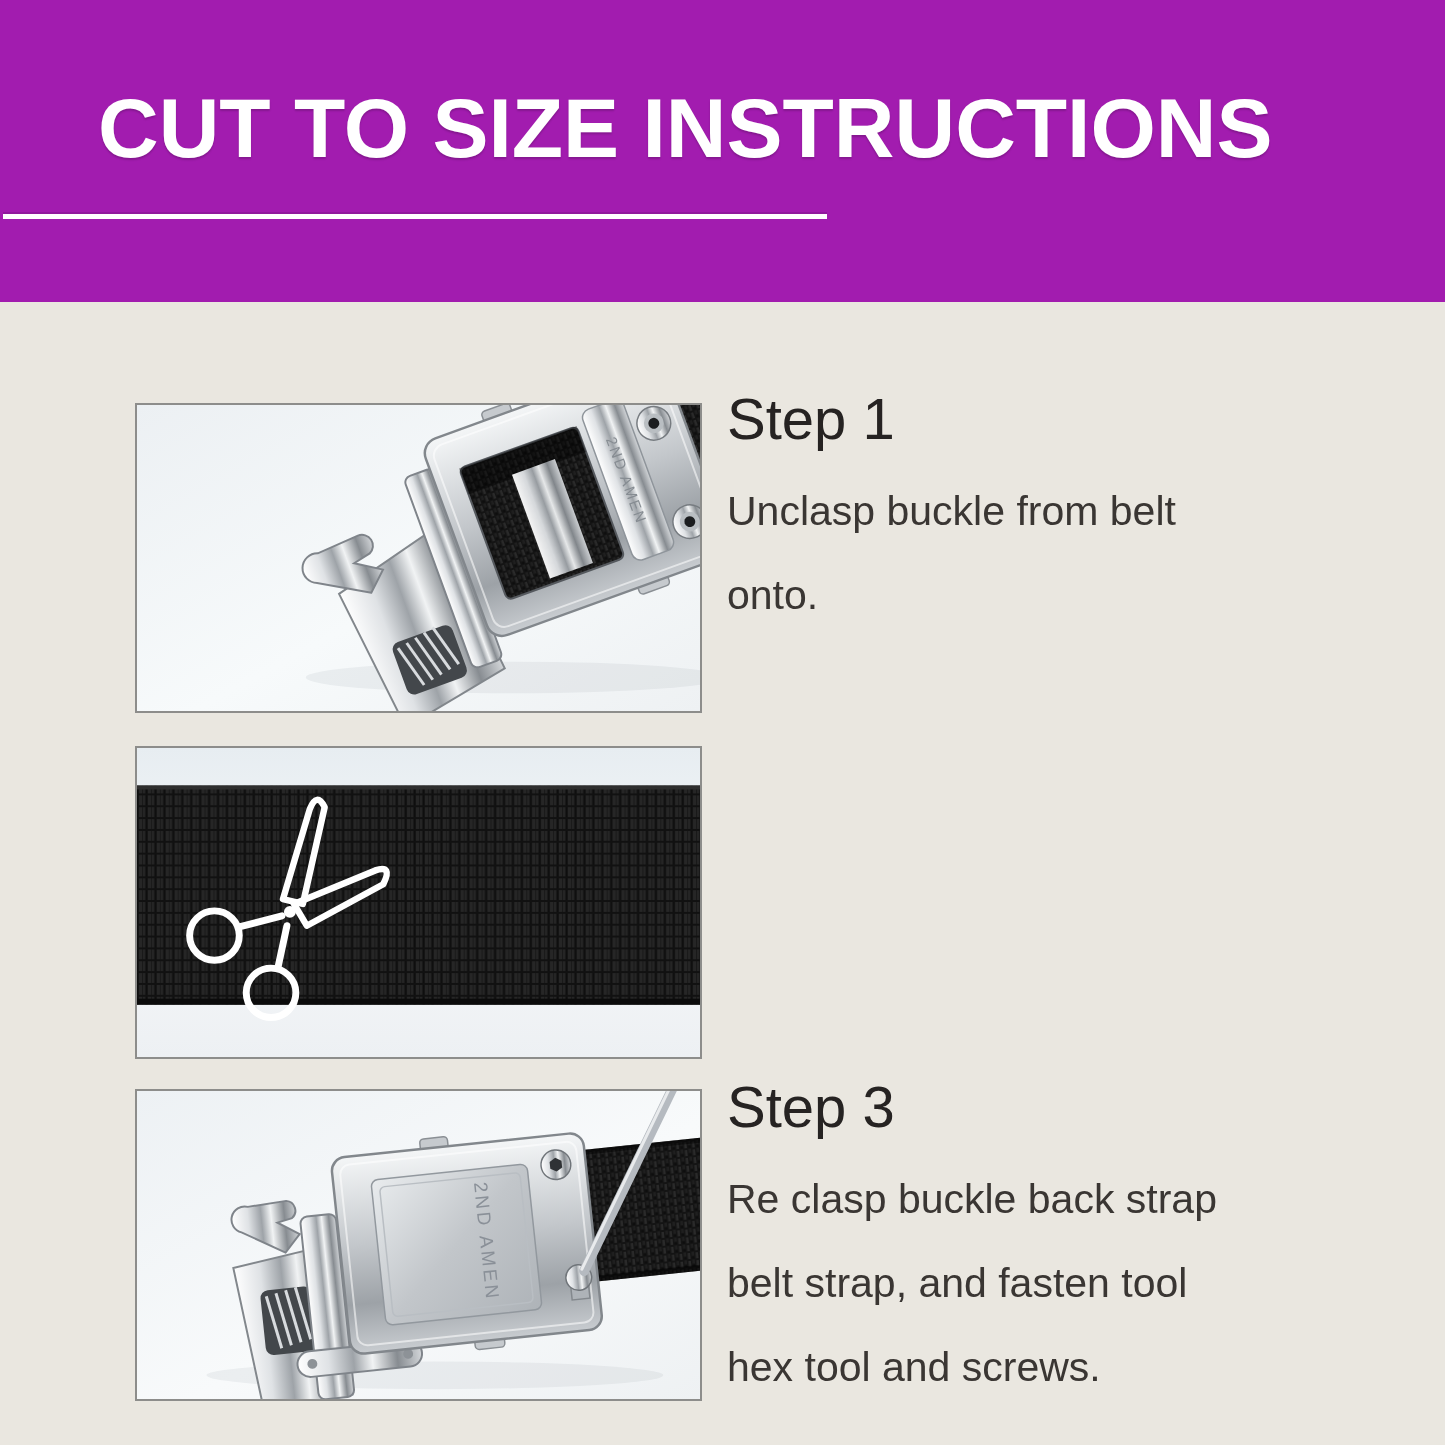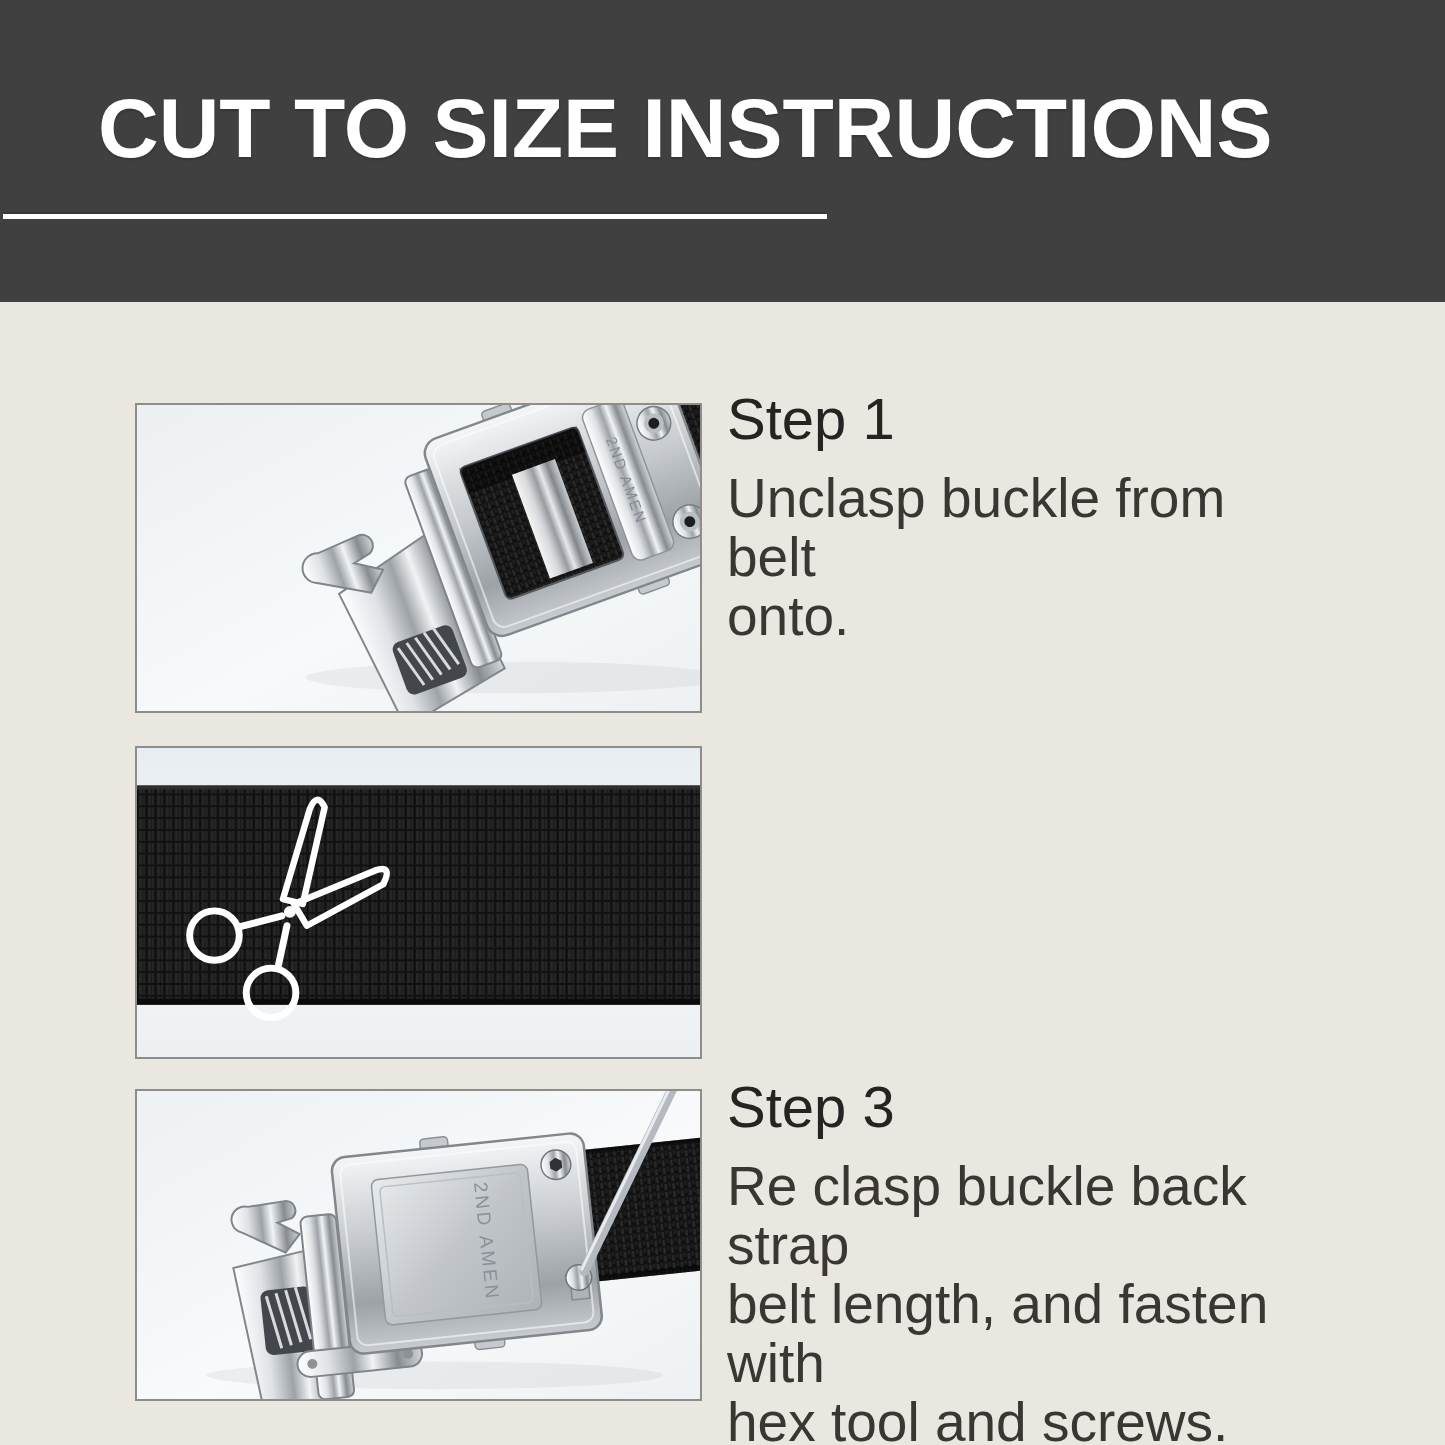--- a/index.html
+++ b/index.html
@@ -1,36 +1,36 @@
 <!DOCTYPE html>
 <html><head>
 <meta charset="utf-8">
 <style>
   html,body{margin:0;padding:0;background:#EAE7E0;}
   .page{position:relative;width:1445px;height:1445px;background:#EAE7E0;overflow:hidden;
         font-family:"Liberation Sans",sans-serif;}
   
-  .banner{position:absolute;left:0;top:0;width:1445px;height:302px;background:#404040;}
+  .banner{position:absolute;left:0;top:0;width:1445px;height:302px;background:#a21caf;}
   .title{position:absolute;left:98px;top:86px;margin:0;font-size:84px;line-height:84px;
          font-weight:700;color:#FFFFFF;letter-spacing:0px;white-space:nowrap;
          text-shadow:0 2px 2px rgba(0,0,0,0.18);}
   .underline{position:absolute;left:3px;top:214px;width:824px;height:5px;background:#FFFFFF;
              box-shadow:0 -2px 0 rgba(0,0,0,0.10);}
   
   .photo{position:absolute;left:95px;width:567px;border:2px solid #8D8D8B;box-sizing:border-box;
          background:#F3F6F8;}
   .photo svg{display:block;width:100%;height:100%;}
   .p1{top:387px;height:310px;}
   .p2{top:730px;height:313px;}
   .p3{top:1073px;height:312px;}
   
   .steptext{position:absolute;left:727px;width:600px;}
   .t1{top:390px;} .t2{top:735px;} .t3{top:1078px;}
   .steptext h2{margin:0;font-size:58px;line-height:58px;font-weight:400;color:#262322;}
-  .steptext p{margin:0;font-size:55px;line-height:59px;font-weight:400;color:#3A3633;}
+  .steptext p{margin:0;font-size:41px;line-height:84px;font-weight:400;color:#3A3633;}
   .steptext p.first{margin-top:21px;}
 </style>
 </head>
 <body>
 
 <div class="page">
 
   <header class="banner">
     <h1 class="title">CUT TO SIZE INSTRUCTIONS</h1>
     <div class="underline"></div>
@@ -230,17 +230,17 @@
   <div class="steptext t1">
     <h2>Step 1</h2>
     <p class="first">Unclasp buckle from belt</p>
     <p>onto.</p>
   </div>
 
 
   <div class="steptext t3">
     <h2>Step 3</h2>
     <p class="first">Re clasp buckle back strap</p>
-    <p>belt length, and fasten with</p>
+    <p>belt strap, and fasten tool</p>
     <p>hex tool and screws.</p>
   </div>
 
 </div>
 
 </body></html>

